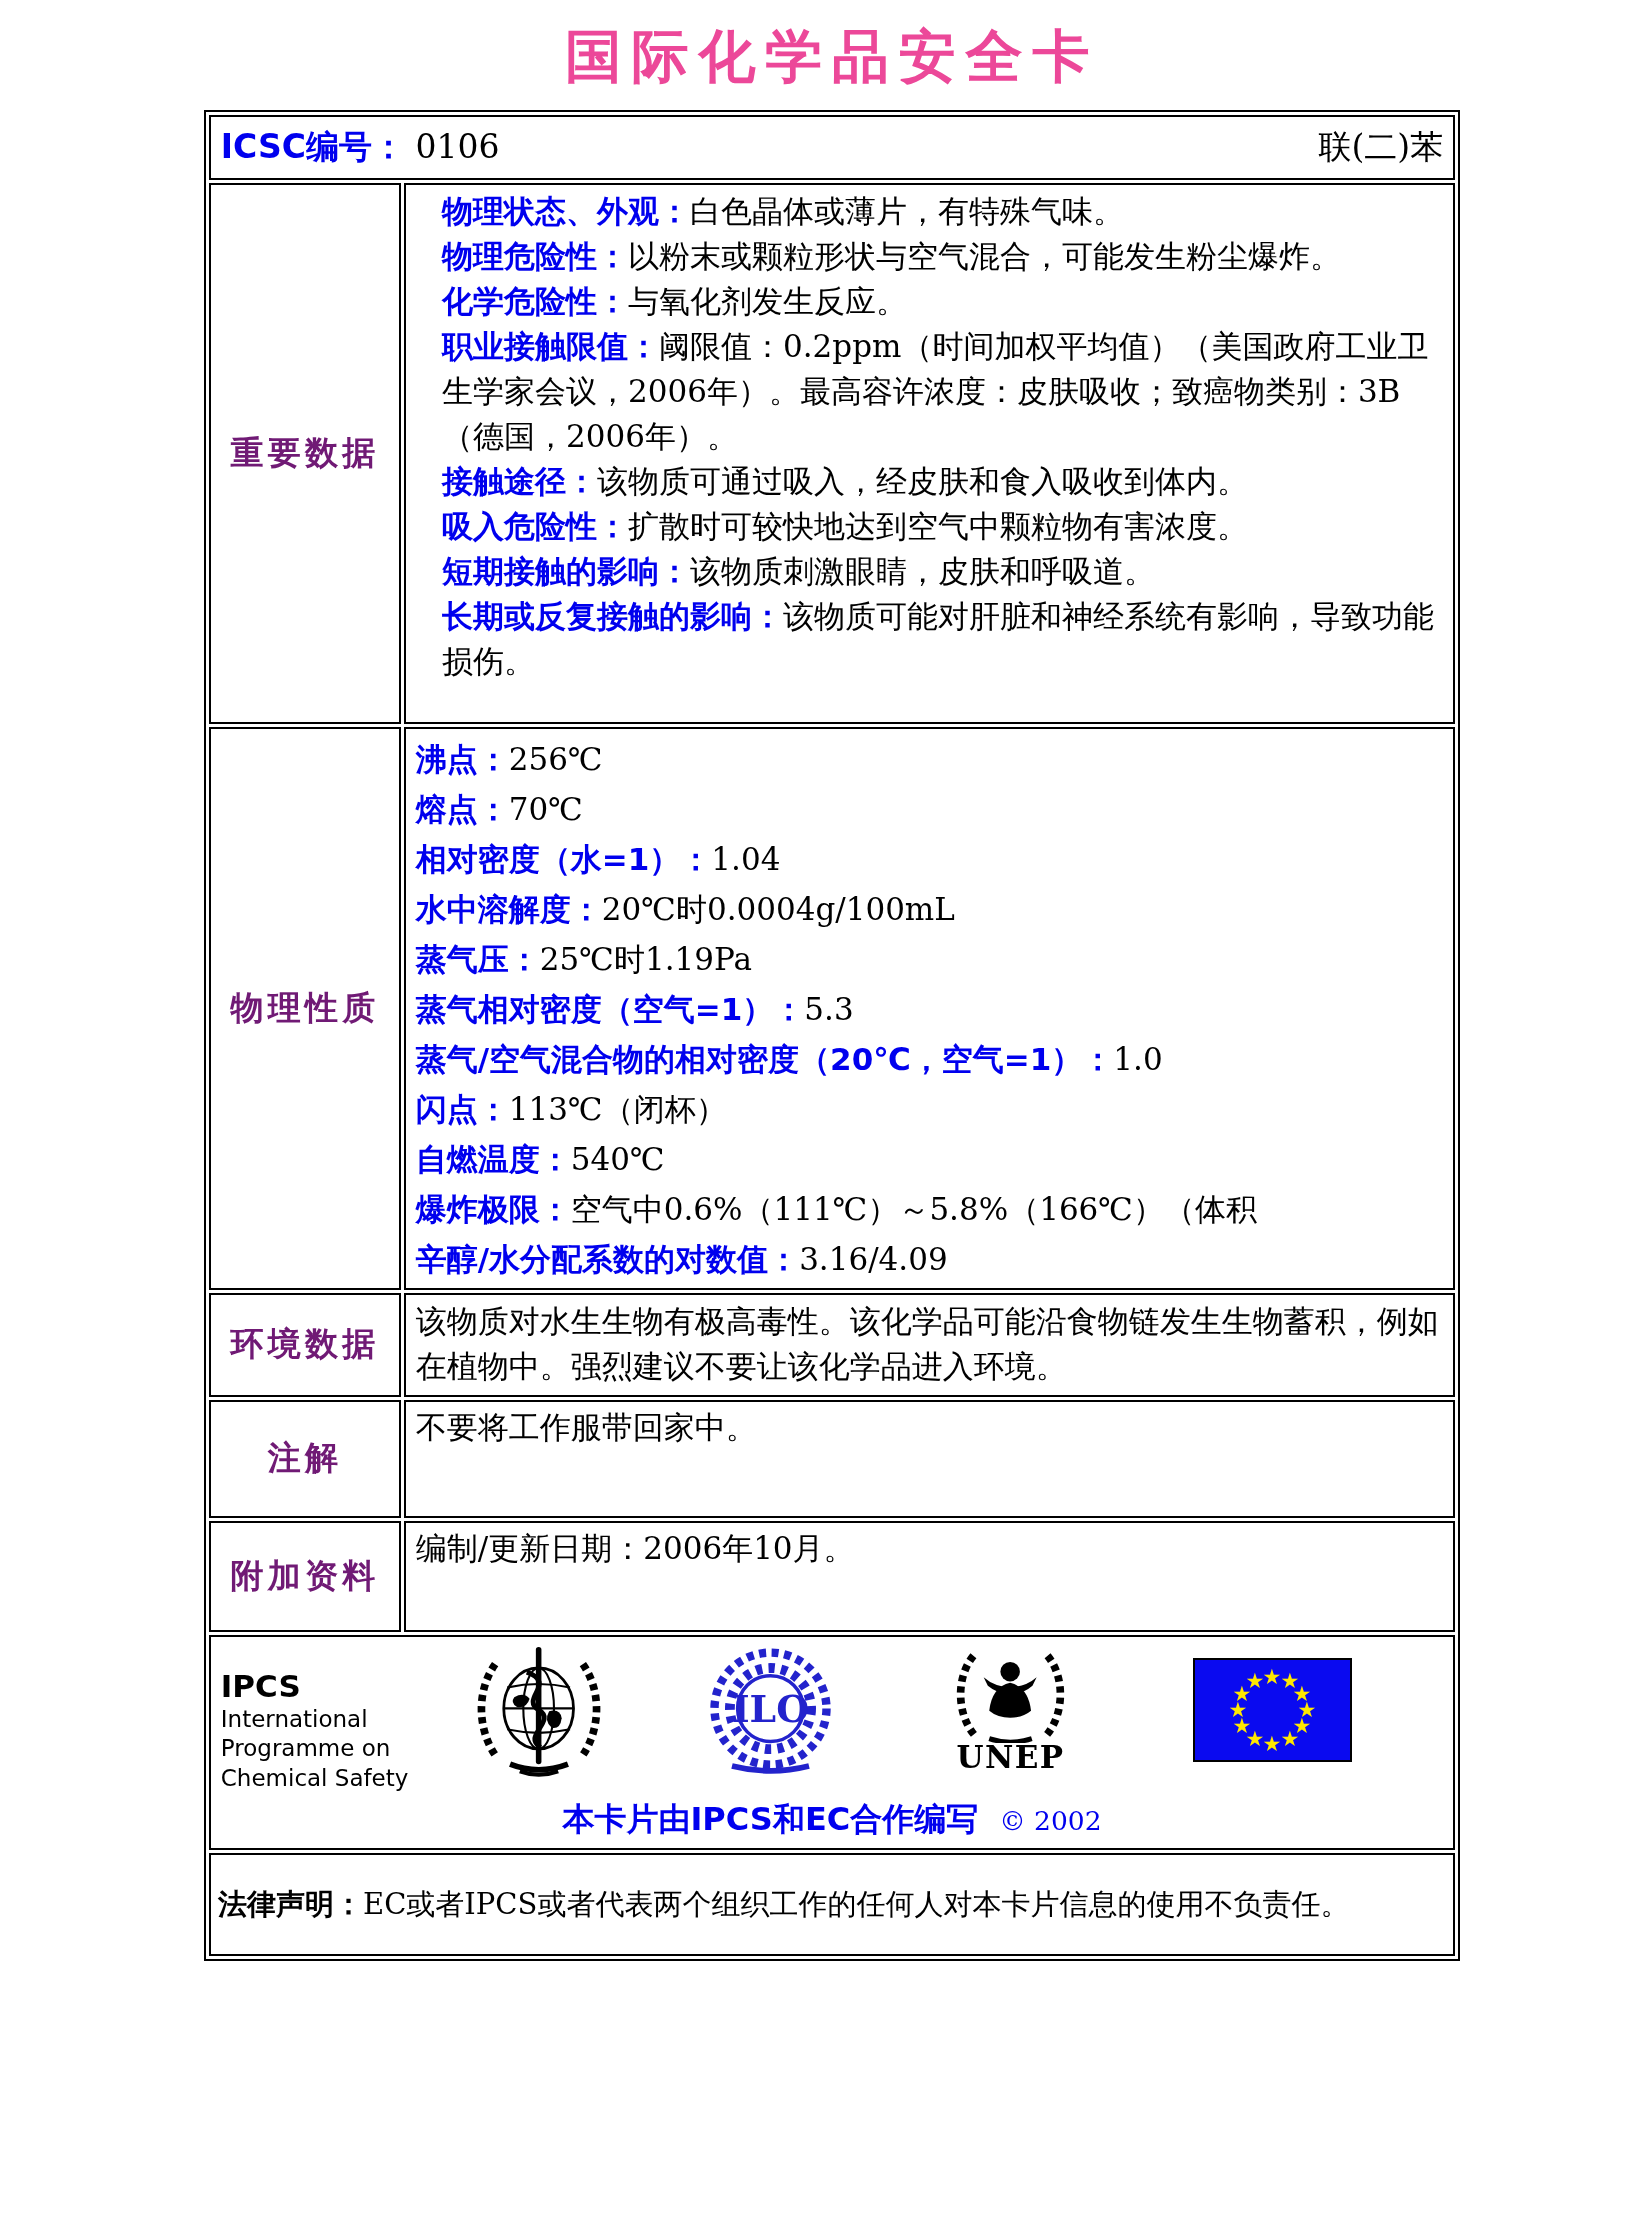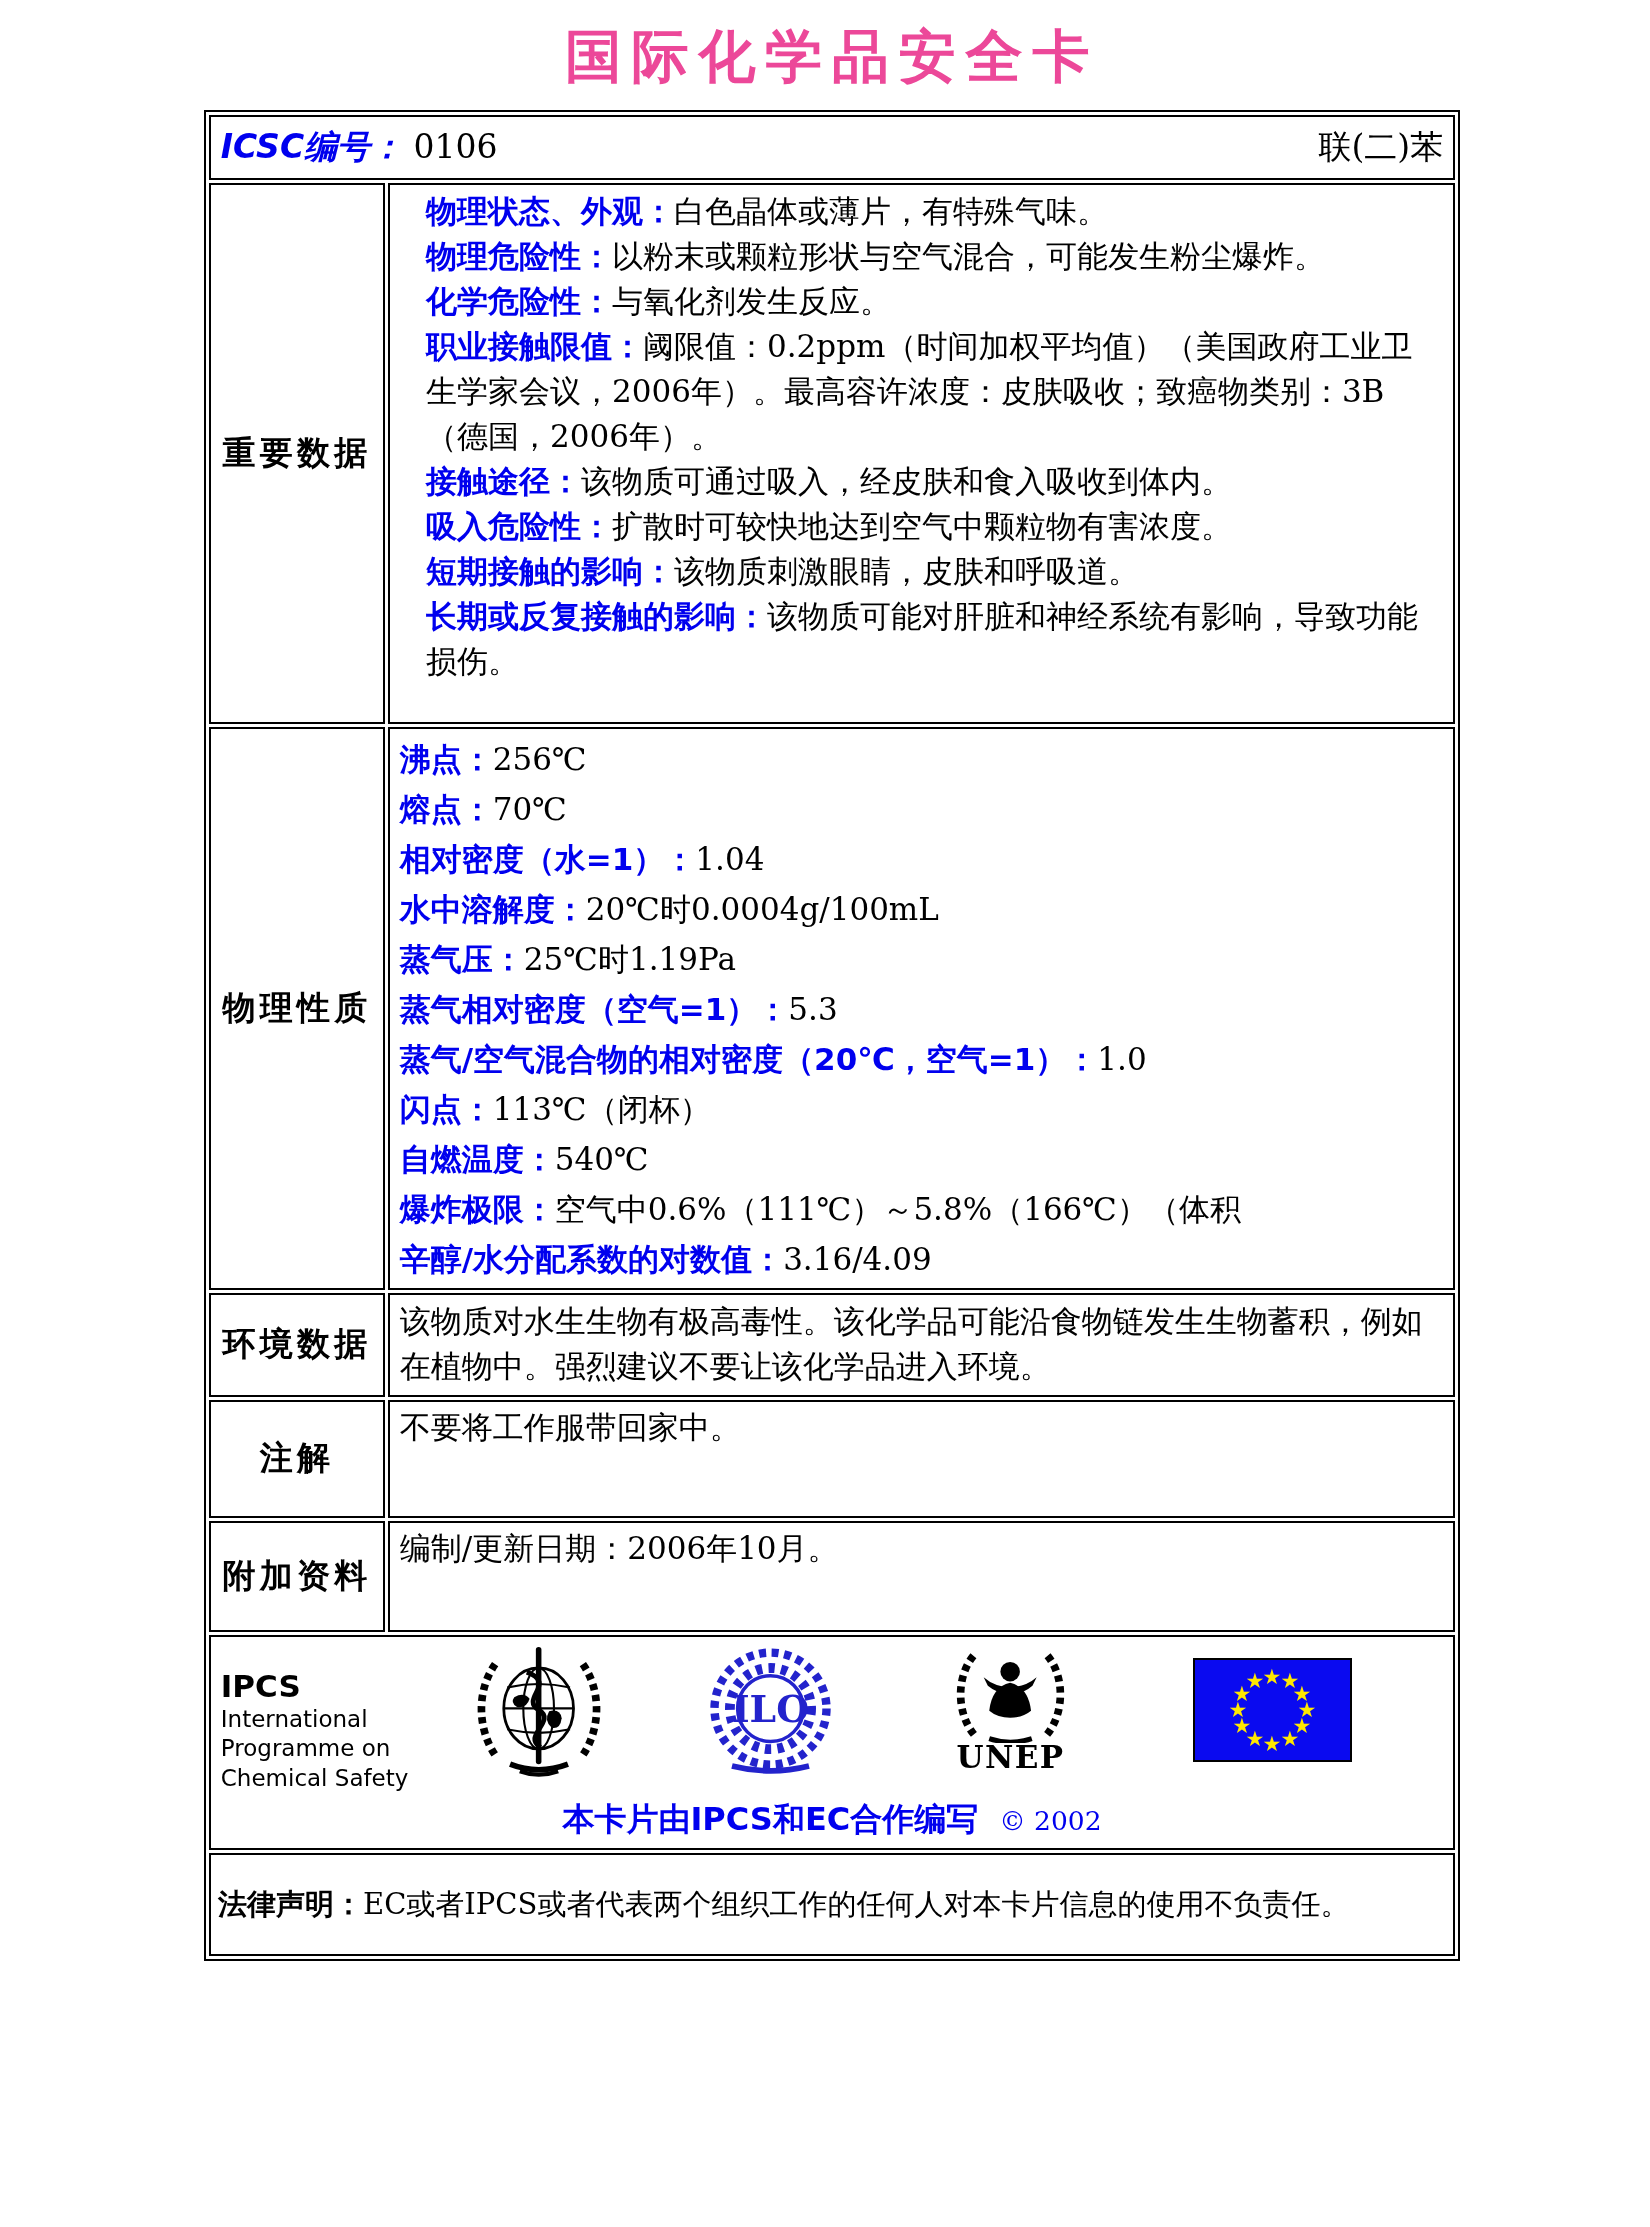--- a/index.html
+++ b/index.html
@@ -7,24 +7,24 @@
         font-family:"DejaVu Serif", serif;}
   .page-title{position:absolute;left:204px;top:25px;width:1256px;text-align:center;
         color:#ec4899;font-family:"DejaVu Sans", sans-serif;font-weight:bold;
         font-size:57px;letter-spacing:9.8px;line-height:1.1;}
   table.card{position:absolute;left:204px;top:110px;width:1256px;
         border:2.8px solid #000;border-collapse:separate;border-spacing:3.5px;background:#fff;}
   td{border:2.1px solid #000;vertical-align:top;background:#fff;}
   td.header-cell{height:61px;vertical-align:middle;padding:0 9.8px;}
   .header-flex{display:flex;justify-content:space-between;align-items:center;
         font-size:33px;}
-  .blue-lbl{color:#0000ee;font-family:"DejaVu Sans", sans-serif;font-weight:bold;font-style:italic;}
+  .blue-lbl{color:#0000ee;font-family:"DejaVu Sans", sans-serif;font-weight:bold;}
   .black-val{color:#000;font-family:"DejaVu Serif", serif;}
-  td.label-cell{width:172px;vertical-align:middle;text-align:center;padding:0;
-        color:#000000;font-family:"DejaVu Sans", sans-serif;font-weight:bold;
+  td.label-cell{width:172px;vertical-align:middle;text-align:center;padding:8px;
+        color:#701a75;font-family:"DejaVu Sans", sans-serif;font-weight:bold;
         font-size:33px;letter-spacing:4.2px;}
   td.content-cell{padding:4.2px 9.8px;color:#000;font-size:31px;}
   .row-important td.content-cell{height:529px;padding-left:36px;}
   .row-important p{margin:0;line-height:45px;}
   .row-physical td.content-cell{height:544px;}
   .row-physical p{margin:0;line-height:50px;}
   .row-env td.content-cell{height:92px;}
   .row-env p{margin:0;line-height:45px;}
   .row-notes td.content-cell{height:105px;}
   .row-notes p{margin:0;line-height:43px;}

